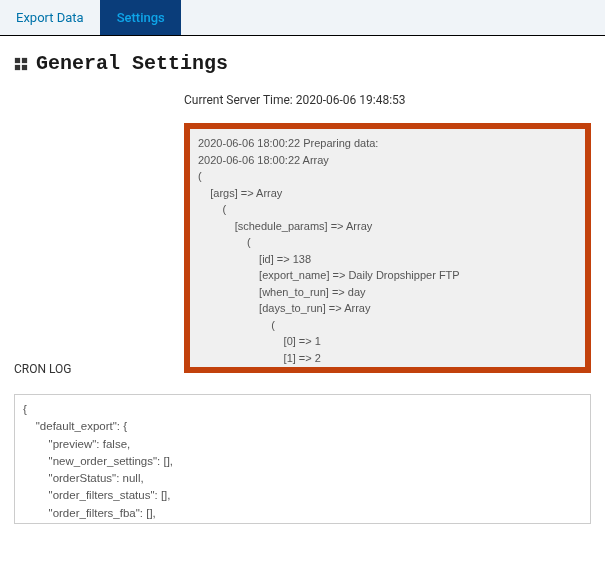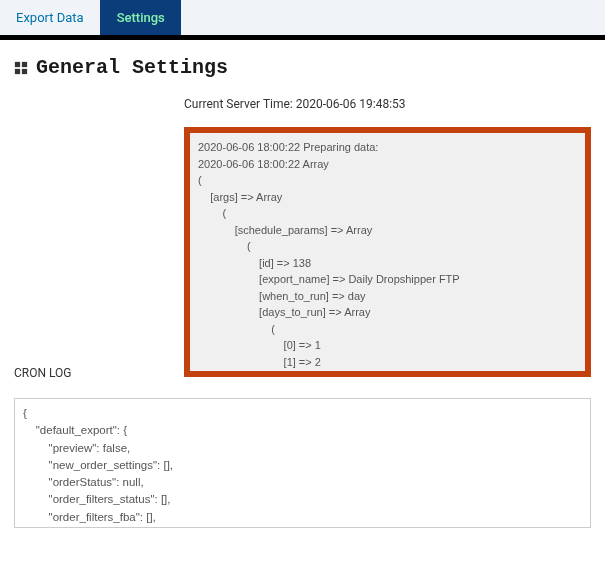--- a/index.html
+++ b/index.html
@@ -10,32 +10,32 @@
     body {
       font-family: -apple-system, BlinkMacSystemFont, "Segoe UI", Roboto, sans-serif;
       font-size: 13px;
       color: #333;
       background: #fff;
       width: 605px;
     }
     .tabs {
       display: flex;
       background: #f0f4f8;
-      border-bottom: 5px solid #000000;
+      border-bottom: 1px solid #000000;
       padding: 0;
     }
     .tab {
       padding: 10px 16px;
       color: #0073aa;
       cursor: pointer;
       font-size: 13px;
     }
     .tab.active {
       background: #0a3d7a;
-      color: #86efac;
+      color: #0ea5e9;
       font-weight: 500;
       padding-left: 17px;
     }
     .page-header {
       display: flex;
       align-items: center;
       padding: 16px 14px 10px 14px;
       font-family: Liberation Mono, monospace;
     }
     .page-header .icon {

